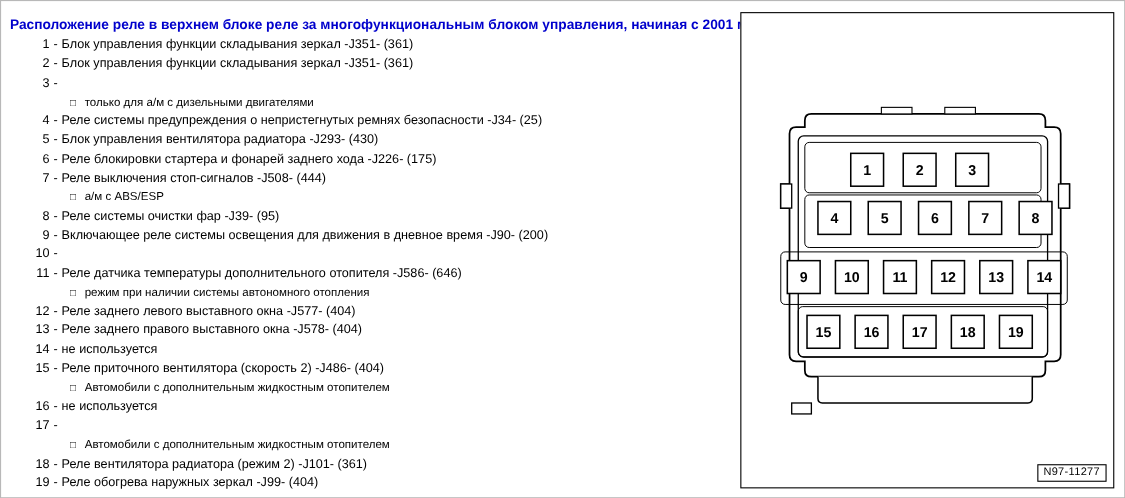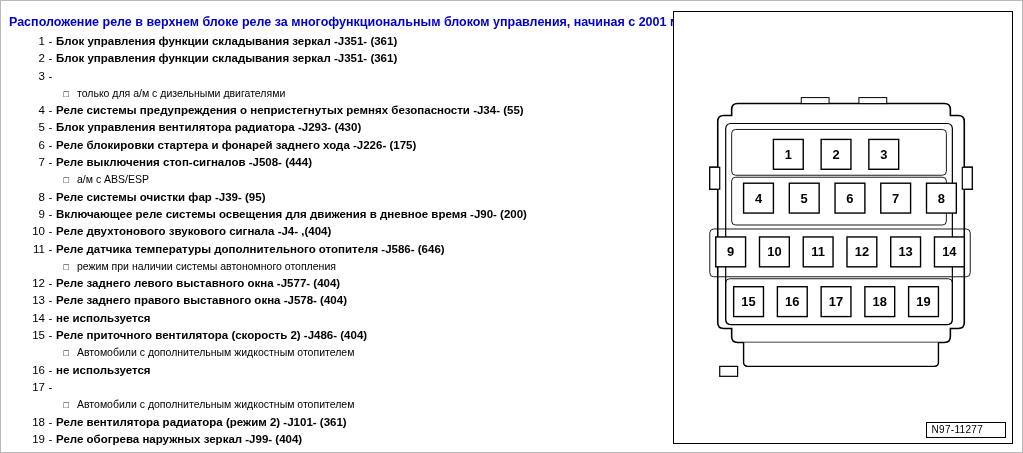--- a/index.html
+++ b/index.html
@@ -50,21 +50,20 @@
     text-align: right;
     flex: 0 0 22px;
   }
   .row .dash {
     width: 11px;
     flex: 0 0 11px;
     text-align: center;
   }
   .row .txt {
     flex: 1 1 auto;
-    font-weight: bold;
   }
   .note {
     display: flex;
     align-items: baseline;
     height: 17.3px;
     font-size: 10.5px;
     color: #000000;
     white-space: nowrap;
   }
   .note .bullet {
@@ -86,21 +85,21 @@
     height: 433px;
     border: 1px solid #000000;
     background: #ffffff;
     box-sizing: border-box;
   }
   .code-box {
     position: absolute;
     right: 6px;
     bottom: 5px;
     border: 1px solid #000000;
-    padding: 1px 22px 2px 5px;
+    padding: 1px 5px 2px 5px;
     font-size: 10px;
     background: #ffffff;
     color: #000000;
     letter-spacing: 0.3px;
   }
   .svgwrap {
     position: absolute;
     left: 0;
     top: 0;
     width: 100%;
@@ -139,21 +138,21 @@
         <span class="num">3</span>
         <span class="dash">-</span>
       </div>
       <div class="note">
         <span class="bullet">□</span>
         <span class="txt">только для а/м с дизельными двигателями</span>
       </div>
       <div class="row">
         <span class="num">4</span>
         <span class="dash">-</span>
-        <span class="txt">Реле системы предупреждения о непристегнутых ремнях безопасности -J34- (55)</span>
+        <span class="txt">Реле системы предупреждения о непристегнутых ремнях безопасности -J34- (25)</span>
       </div>
       <div class="row">
         <span class="num">5</span>
         <span class="dash">-</span>
         <span class="txt">Блок управления вентилятора радиатора -J293- (430)</span>
       </div>
       <div class="row">
         <span class="num">6</span>
         <span class="dash">-</span>
         <span class="txt">Реле блокировки стартера и фонарей заднего хода -J226- (175)</span>
@@ -173,21 +172,20 @@
         <span class="txt">Реле системы очистки фар -J39- (95)</span>
       </div>
       <div class="row">
         <span class="num">9</span>
         <span class="dash">-</span>
         <span class="txt">Включающее реле системы освещения для движения в дневное время -J90- (200)</span>
       </div>
       <div class="row">
         <span class="num">10</span>
         <span class="dash">-</span>
-        <span class="txt">Реле двухтонового звукового сигнала -J4- ,(404)</span>
       </div>
       <div class="row">
         <span class="num">11</span>
         <span class="dash">-</span>
         <span class="txt">Реле датчика температуры дополнительного отопителя -J586- (646)</span>
       </div>
       <div class="note">
         <span class="bullet">□</span>
         <span class="txt">режим при наличии системы автономного отопления</span>
       </div>

